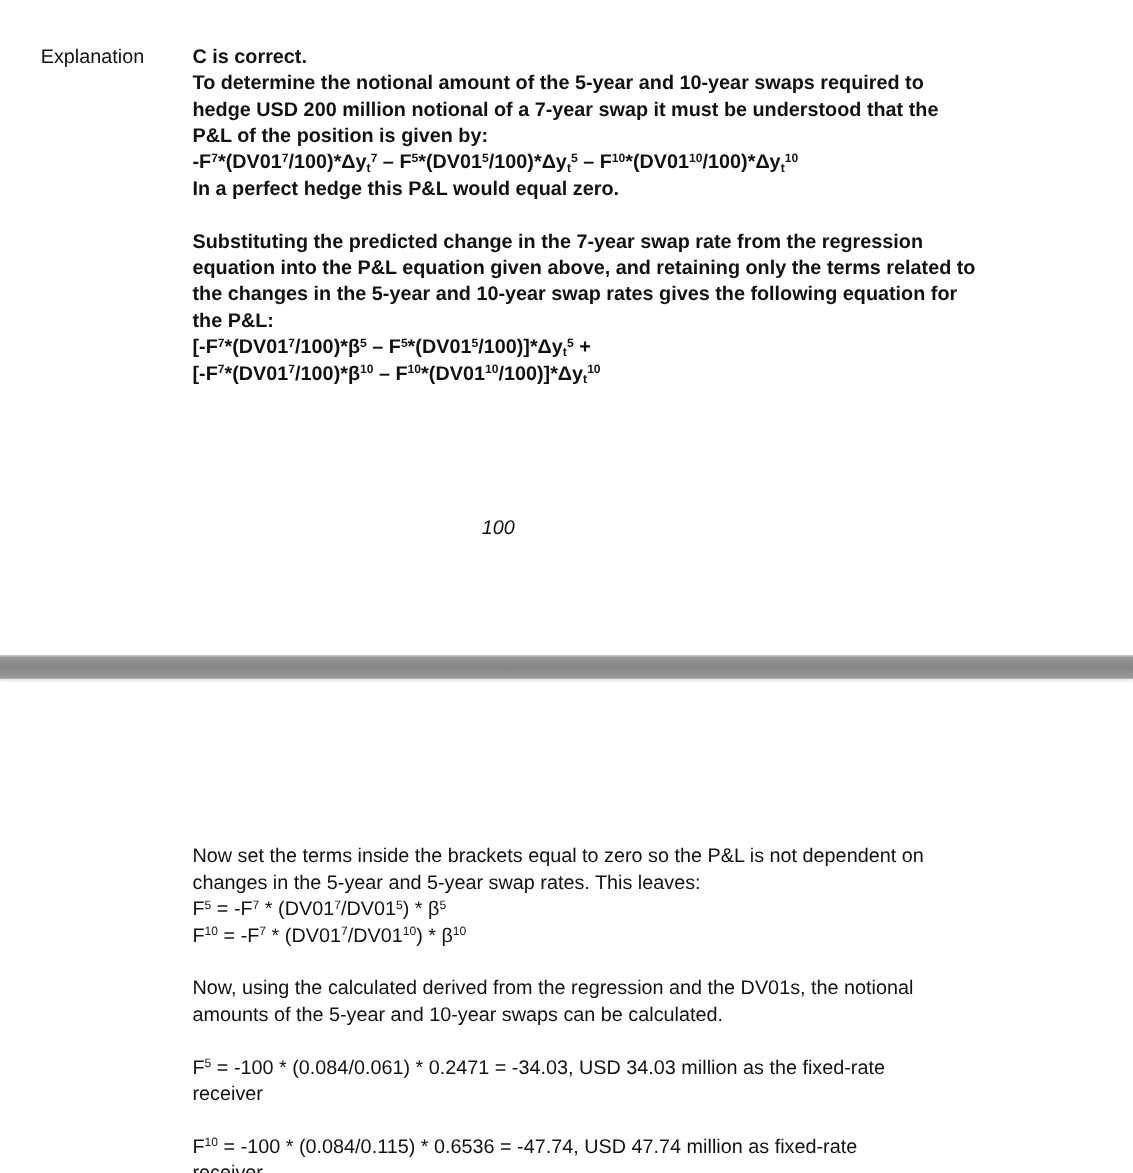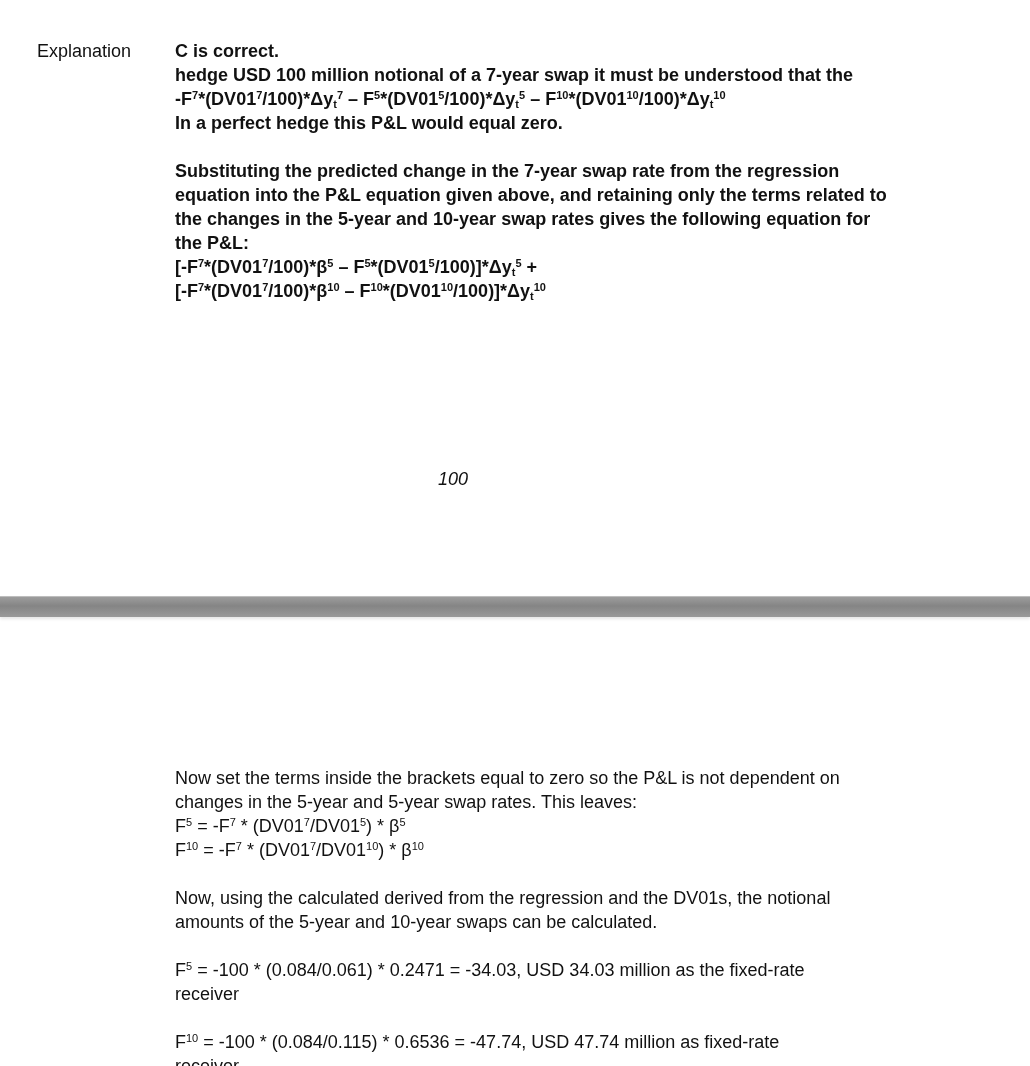--- a/index.html
+++ b/index.html
@@ -73,21 +73,23 @@
 </style>
 </head>
 <body>
 
 <div class="page" style="color: rgb(17, 17, 17);">
 
   <div class="label">Explanation</div>
 
   <div class="textblock block1">
       <div class="line">C is correct.</div>
-      <div class="line">hedge USD 100 million notional of a 7-year swap it must be understood that the</div>
+      <div class="line">To determine the notional amount of the 5-year and 10-year swaps required to</div>
+      <div class="line">hedge USD 200 million notional of a 7-year swap it must be understood that the</div>
+      <div class="line">P&amp;L of the position is given by:</div>
       <div class="line">-F<sup>7</sup>*(DV01<sup>7</sup>/100)*Δy<sub>t</sub><sup>7</sup> – F<sup>5</sup>*(DV01<sup>5</sup>/100)*Δy<sub>t</sub><sup>5</sup> – F<sup>10</sup>*(DV01<sup>10</sup>/100)*Δy<sub>t</sub><sup>10</sup></div>
       <div class="line">In a perfect hedge this P&amp;L would equal zero.</div>
       <div class="line">&nbsp;</div>
       <div class="line">Substituting the predicted change in the 7-year swap rate from the regression</div>
       <div class="line">equation into the P&amp;L equation given above, and retaining only the terms related to</div>
       <div class="line">the changes in the 5-year and 10-year swap rates gives the following equation for</div>
       <div class="line">the P&amp;L:</div>
       <div class="line">[-F<sup>7</sup>*(DV01<sup>7</sup>/100)*β<sup>5</sup> – F<sup>5</sup>*(DV01<sup>5</sup>/100)]*Δy<sub>t</sub><sup>5</sup> +</div>
       <div class="line">[-F<sup>7</sup>*(DV01<sup>7</sup>/100)*β<sup>10</sup> – F<sup>10</sup>*(DV01<sup>10</sup>/100)]*Δy<sub>t</sub><sup>10</sup></div>
     </div>

